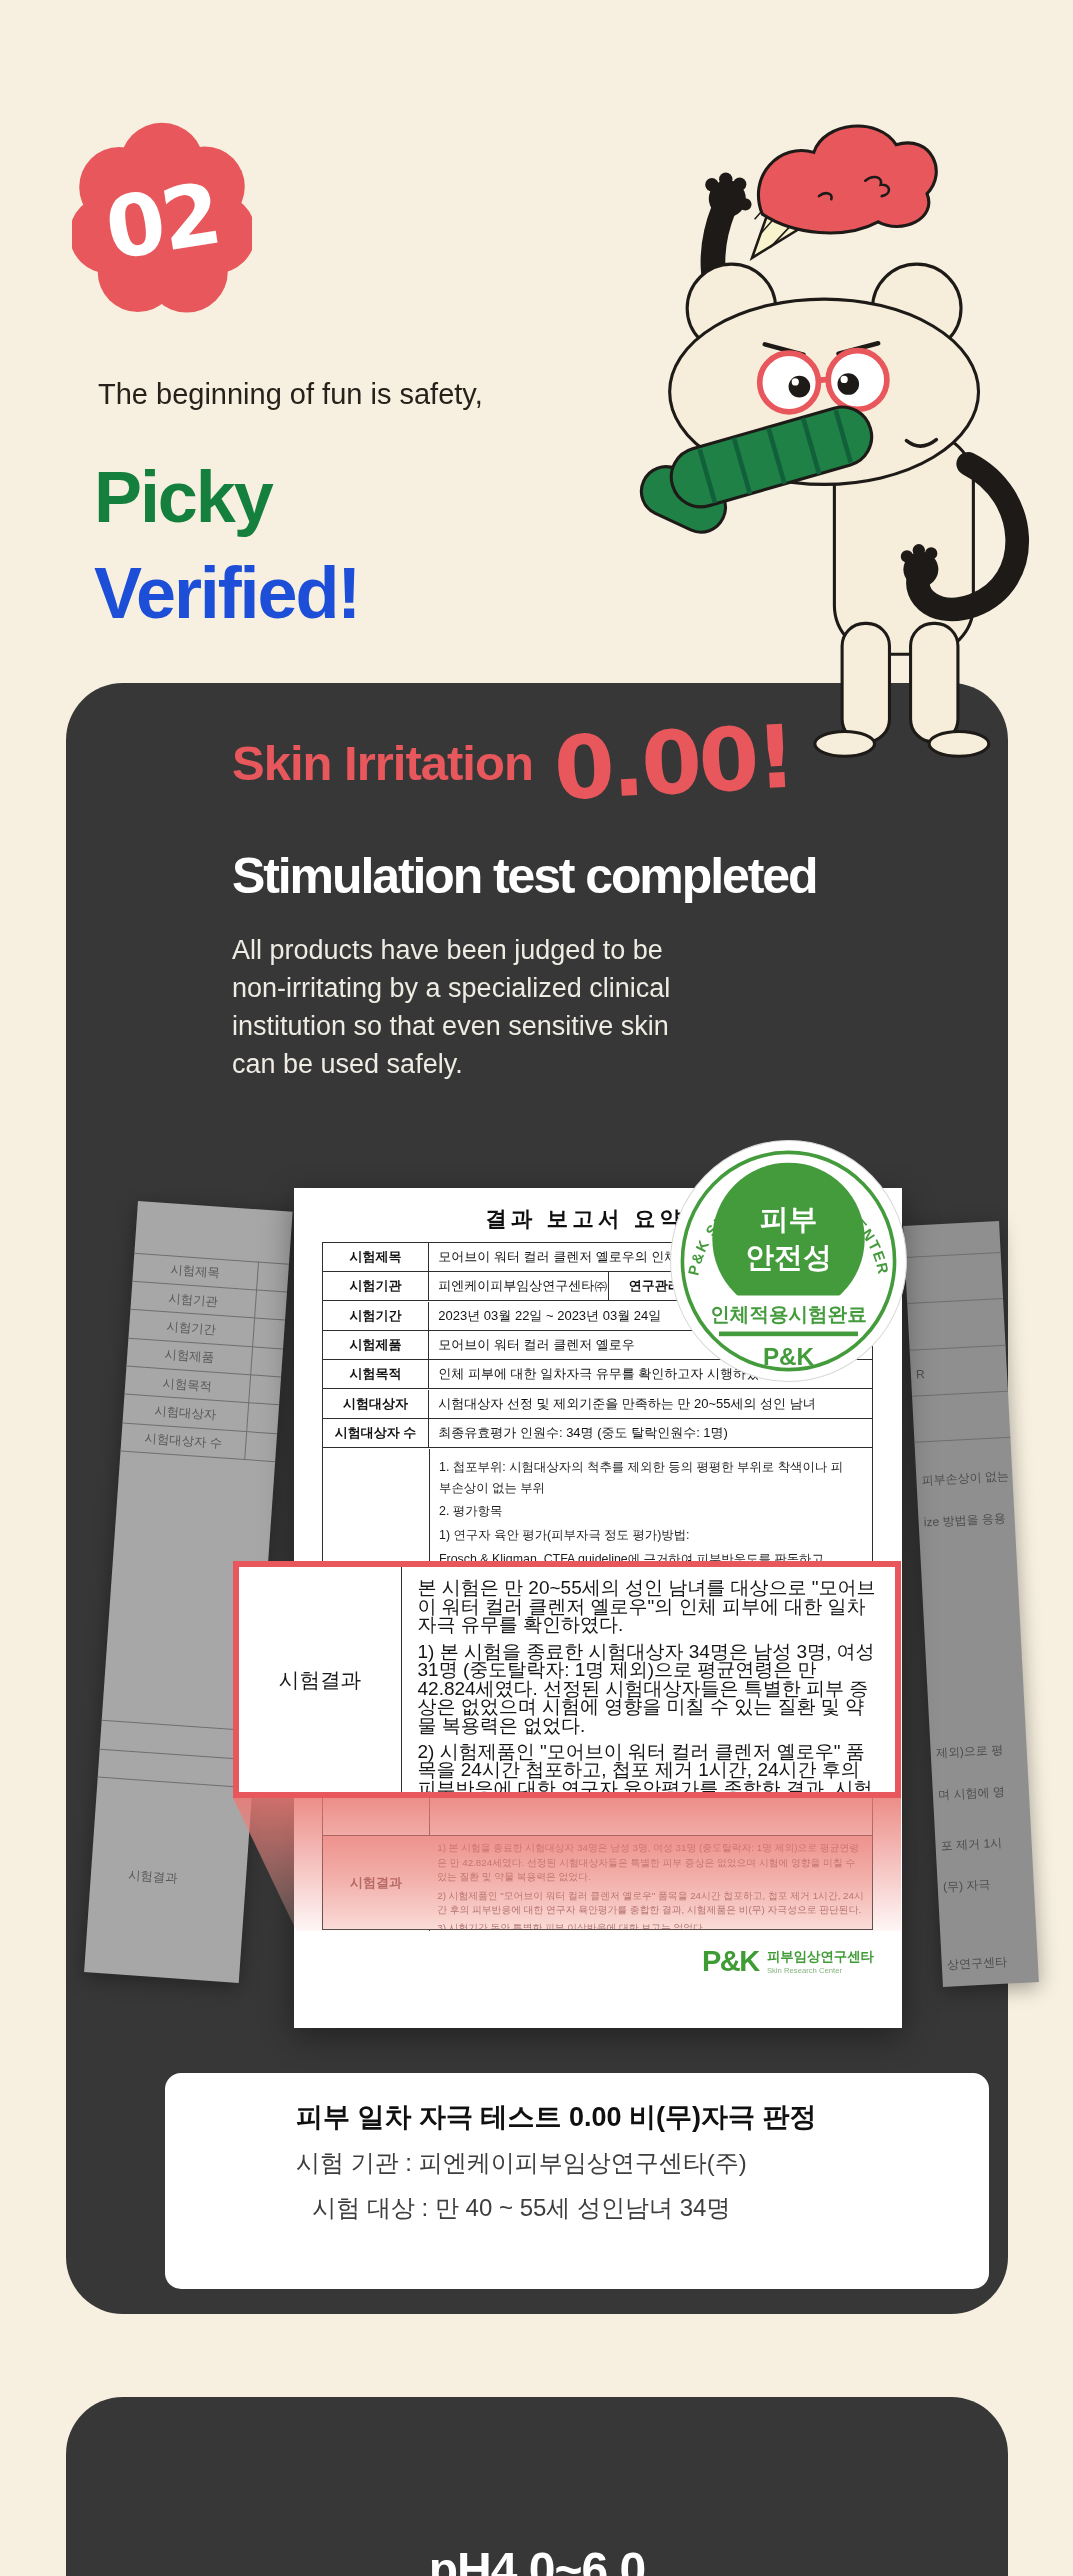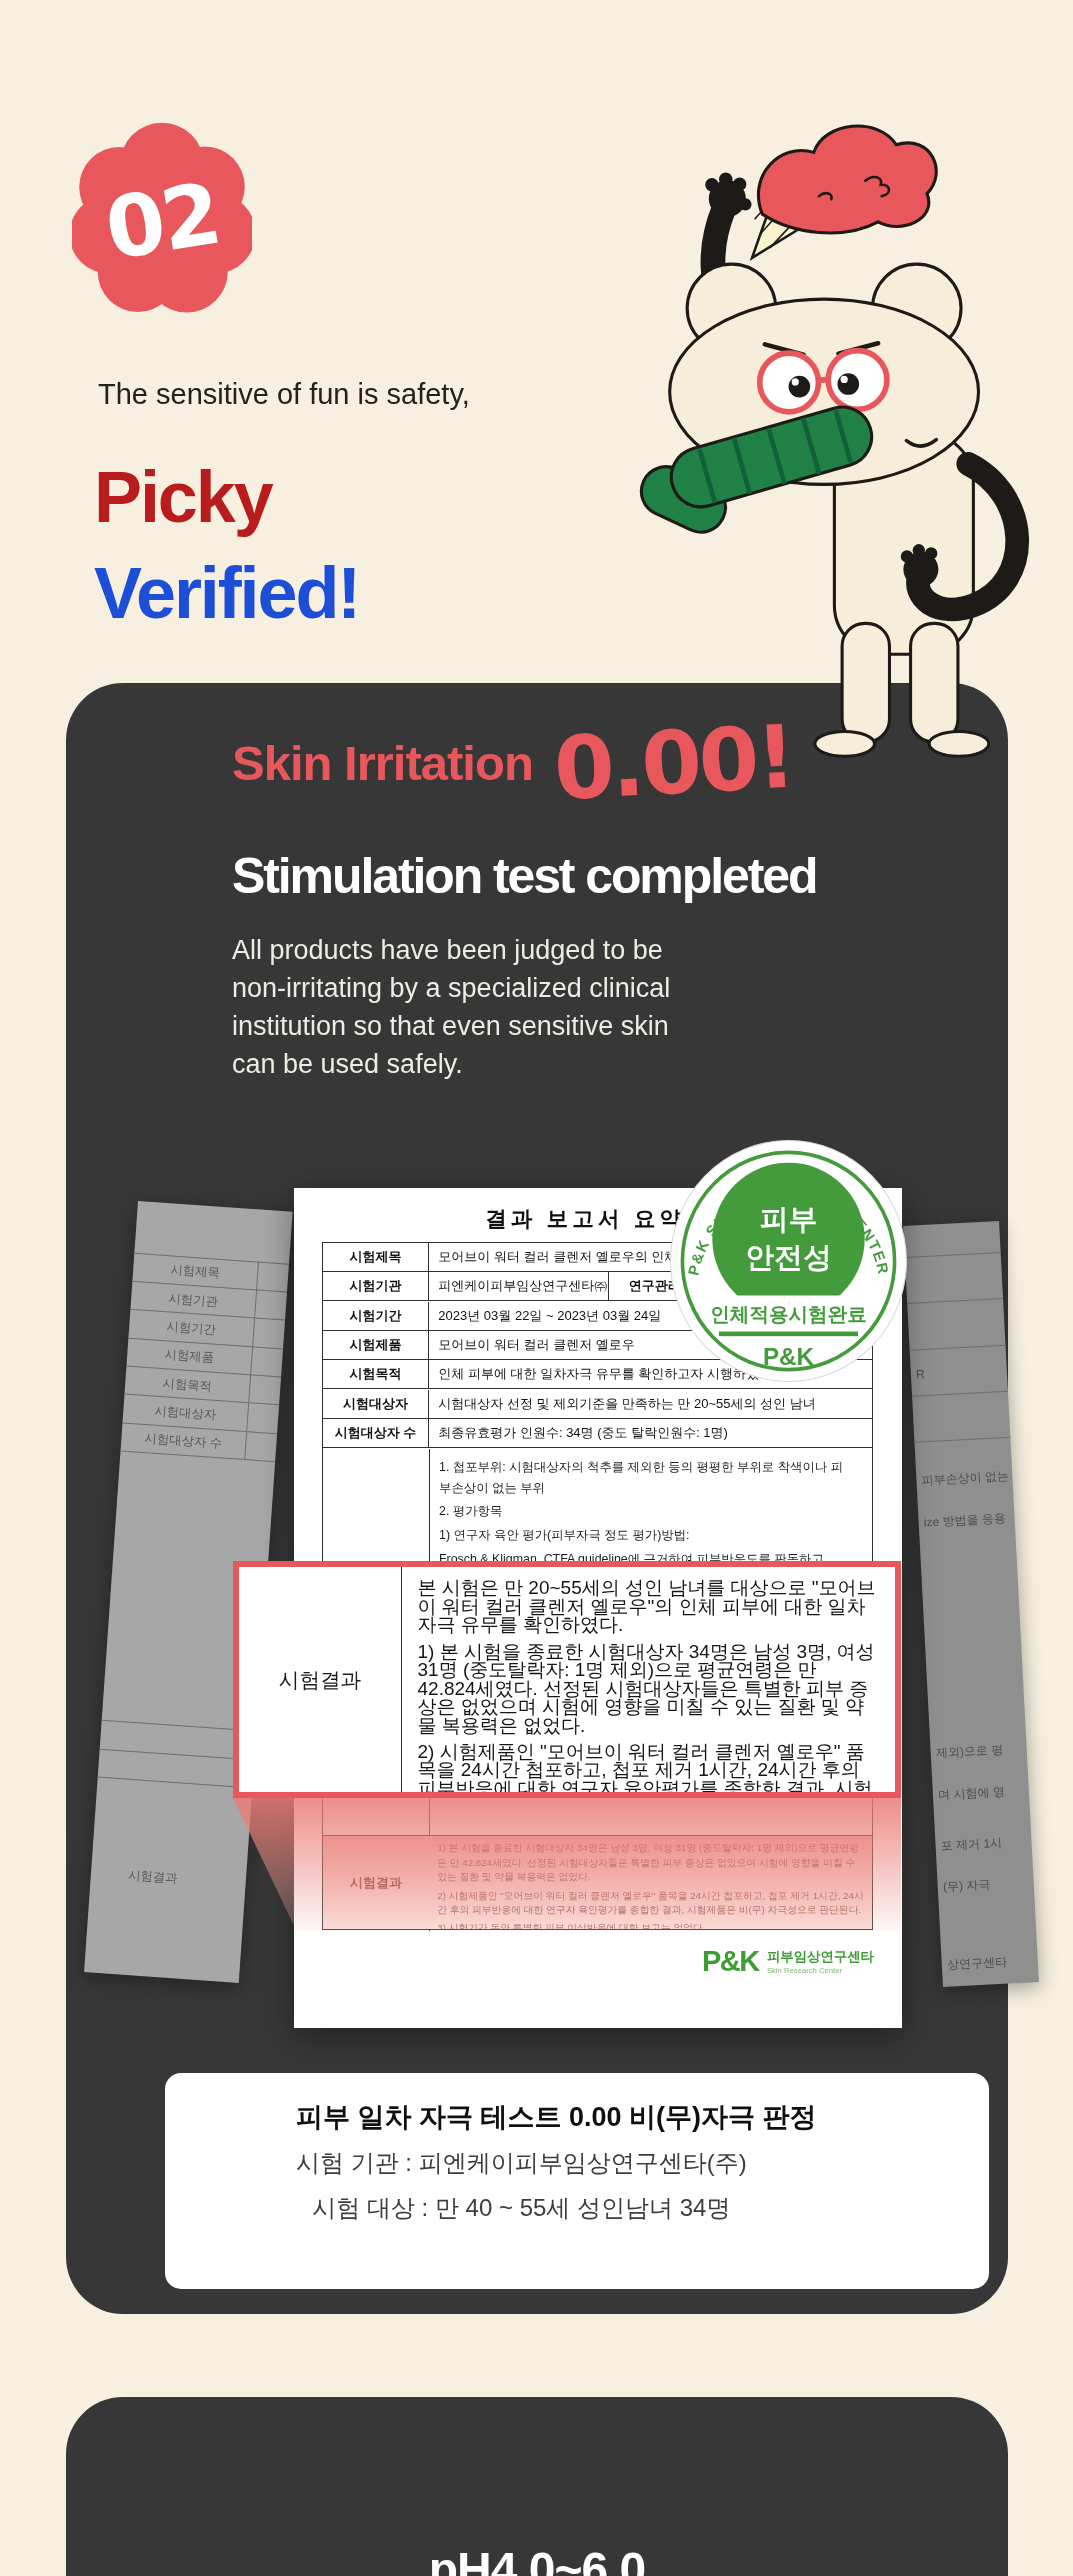--- a/index.html
+++ b/index.html
@@ -2,21 +2,21 @@
 <html style="font-size:8.2px"><head>
 <meta charset="utf-8">
 <style>
   html,body{margin:0;padding:0;background:#f7f0e0;}
   #page{position:relative;width:1074px;height:3693px;background:#f7f0e0;overflow:hidden;
         font-family:"Liberation Sans",sans-serif;color:#1c1a17;}
   .abs{position:absolute;}
 
   
   .tagline{left:98px;top:378px;font-size:29px;letter-spacing:0;color:#26211a;}
-  .title-black{left:94px;top:456px;font-size:72px;font-weight:bold;letter-spacing:-2.1px;color:#b91c1c;}
+  .title-black{left:94px;top:456px;font-size:72px;font-weight:bold;letter-spacing:-2.1px;color:#15803d;}
   .title-red{left:94px;top:552px;font-size:72px;font-weight:bold;letter-spacing:-2.1px;color:#1d4ed8;}
 
   
   .card{position:absolute;left:66px;width:942px;background:#373737;border-radius:57px;}
   #card1{top:683px;height:1631px;}
   #card2{top:2397px;height:1201px;}
 
   
   .s1-heading{left:166px;top:41px;display:flex;align-items:center;gap:21.6px;}
   .red-h{font-size:49px;font-weight:bold;color:#e8575c;letter-spacing:-1px;}
@@ -94,21 +94,21 @@
         <circle cx="279" cy="218" r="78"></circle>
       <circle cx="223" cy="292" r="80"></circle>
         <circle cx="128" cy="293" r="78"></circle>
         <circle cx="71" cy="220" r="76"></circle>
       <circle cx="92" cy="128" r="78"></circle>
         <circle cx="175" cy="195" r="115"></circle>
     </g>
     <text x="175" y="252" text-anchor="middle" font-size="165" font-weight="bold" fill="#ffffff" letter-spacing="-6" transform="rotate(-9 175 195)" font-family="DejaVu Sans, sans-serif">02</text>
   </svg>
 
-  <div class="abs tagline">The sensitive of fun is safety,</div>
+  <div class="abs tagline">The beginning of fun is safety,</div>
   <div class="abs title-black">Picky</div>
   <div class="abs title-red">Verified!</div>
 
   <svg class="abs" style="left:577px;top:103px;z-index:6" width="453" height="665" viewBox="0 0 880 1290">
 
     <g>
       <polygon points="340,300 400,130 470,220" fill="#f8f2cd" stroke="#1d1a17" stroke-width="5"></polygon>
       <path d="M355 255 L435 165 M345 225 L420 140 M375 280 L455 195" stroke="#1d1a17" stroke-width="3" fill="none"></path>
     </g>
 

